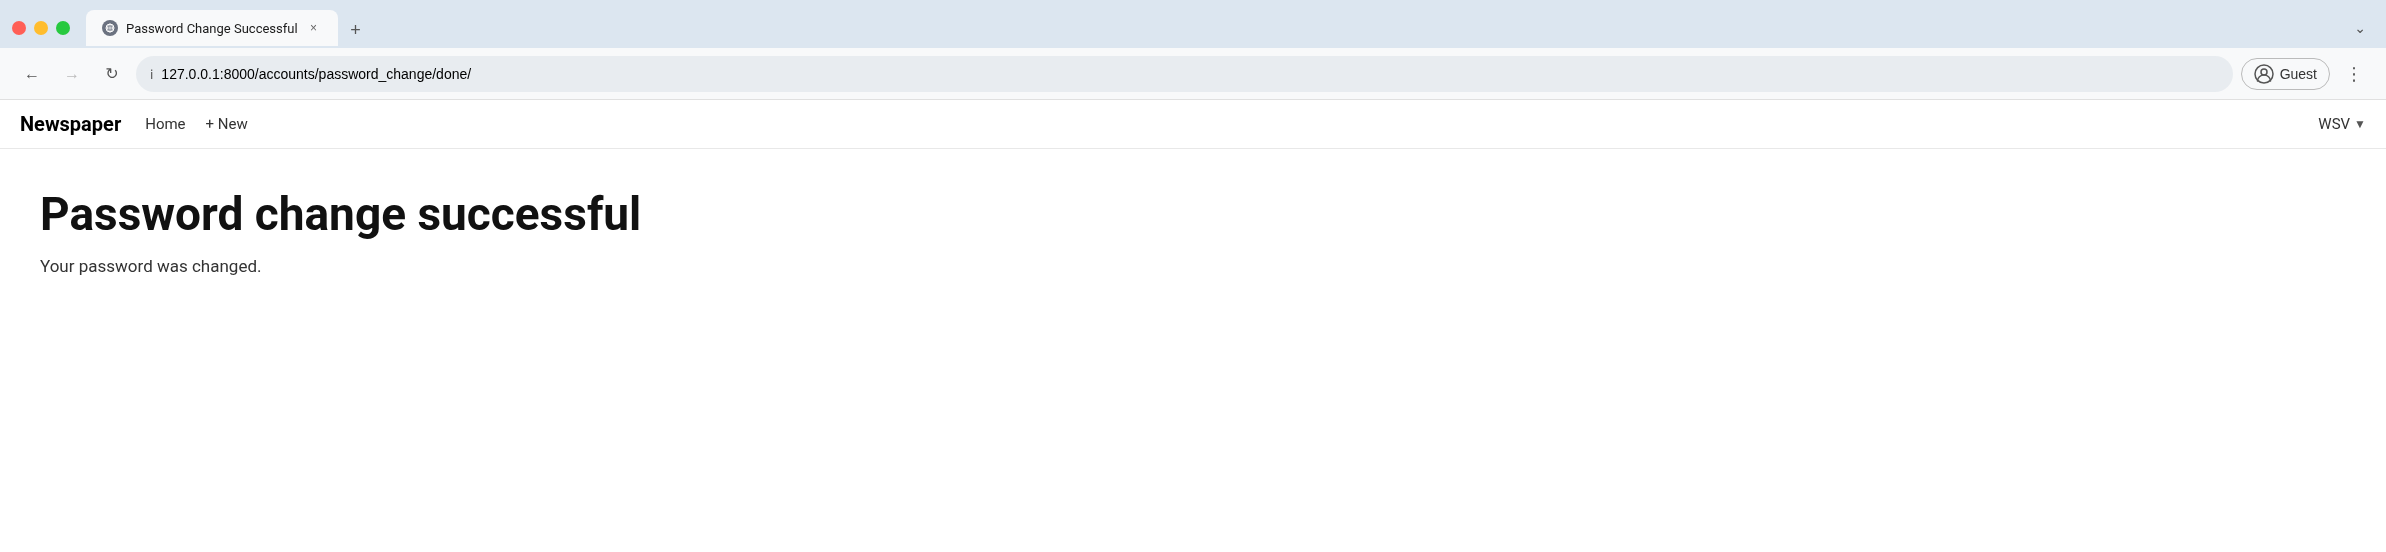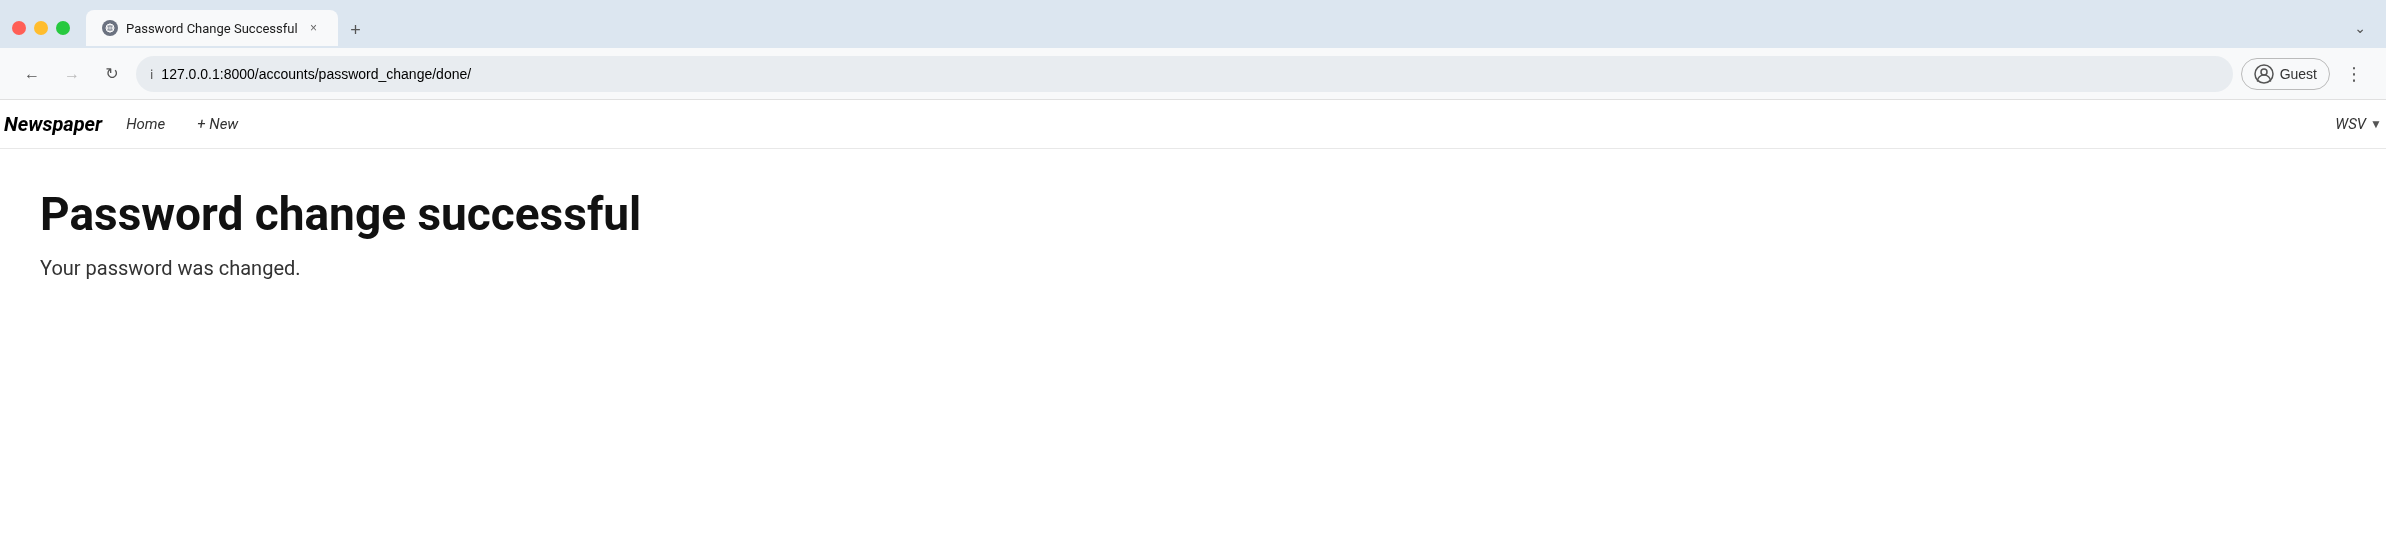--- a/index.html
+++ b/index.html
@@ -223,35 +223,34 @@
     .page-content {
       background: #ffffff;
       width: 100%;
       height: calc(552px - 100px);
     }
 
     
     .app-nav {
       display: flex;
       align-items: center;
-      padding: 12px 4px;
+      padding: 12px 20px;
       border-bottom: 1px solid #e8e8e8;
       gap: 24px;
-      font-style: italic;
     }
 
     .app-logo {
       font-size: 20px;
       font-weight: 700;
       color: #000;
     }
 
     .app-nav-links {
       display: flex;
-      gap: 32px;
+      gap: 20px;
       align-items: flex-end;
     }
 
     .app-nav-link {
       font-size: 15px;
       color: #333;
       text-decoration: none;
       cursor: pointer;
     }
 
@@ -277,21 +276,21 @@
 
     .page-heading {
       font-size: 46px;
       font-weight: 700;
       color: #111;
       margin-bottom: 16px;
       line-height: 1.1;
     }
 
     .page-subtext {
-      font-size: 20px;
+      font-size: 17px;
       color: #333;
     }
   </style>
 </head>
 <body>
 
 <div class="browser-chrome">
 
   <div class="title-bar">
     <div class="window-controls">

